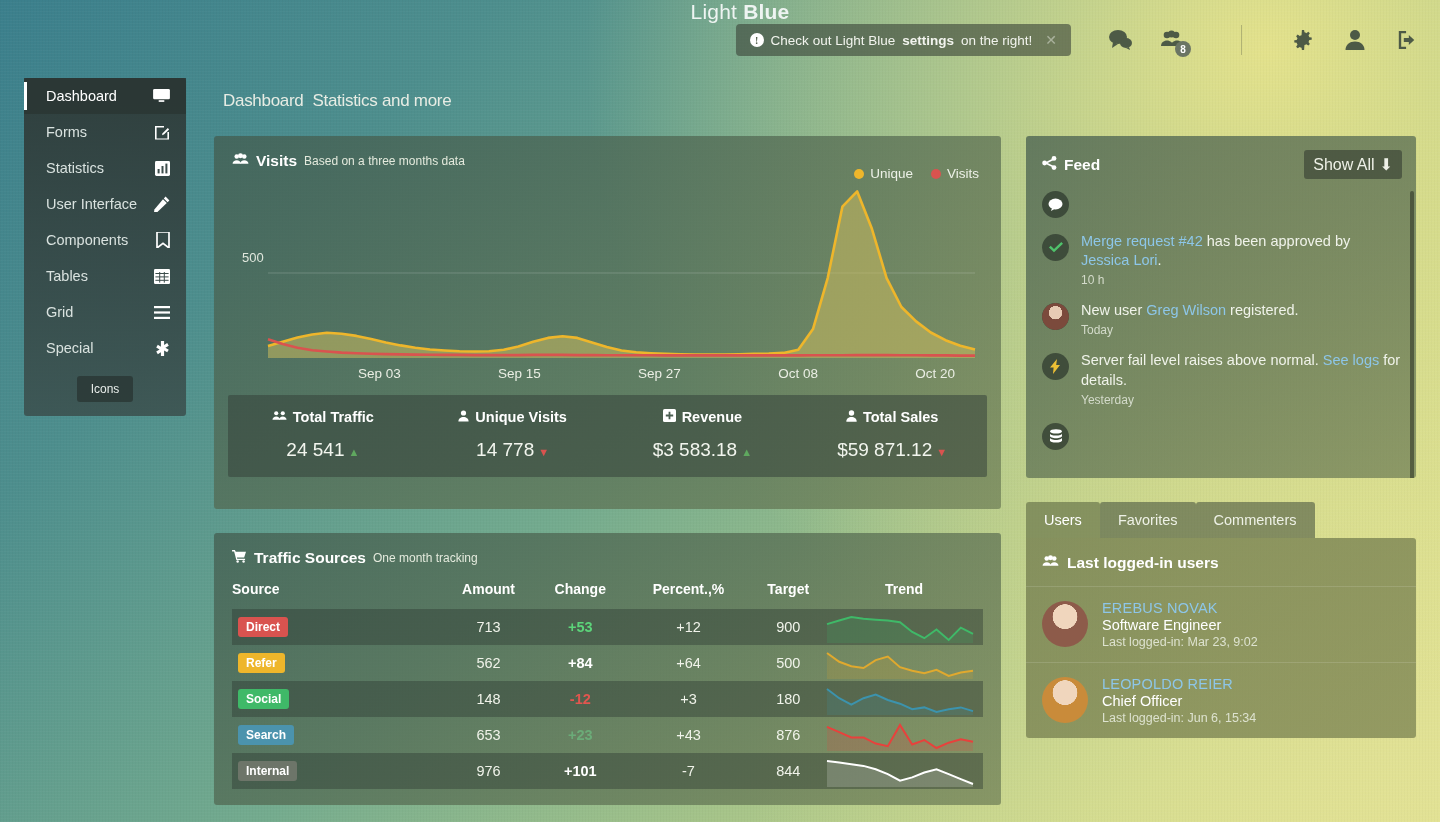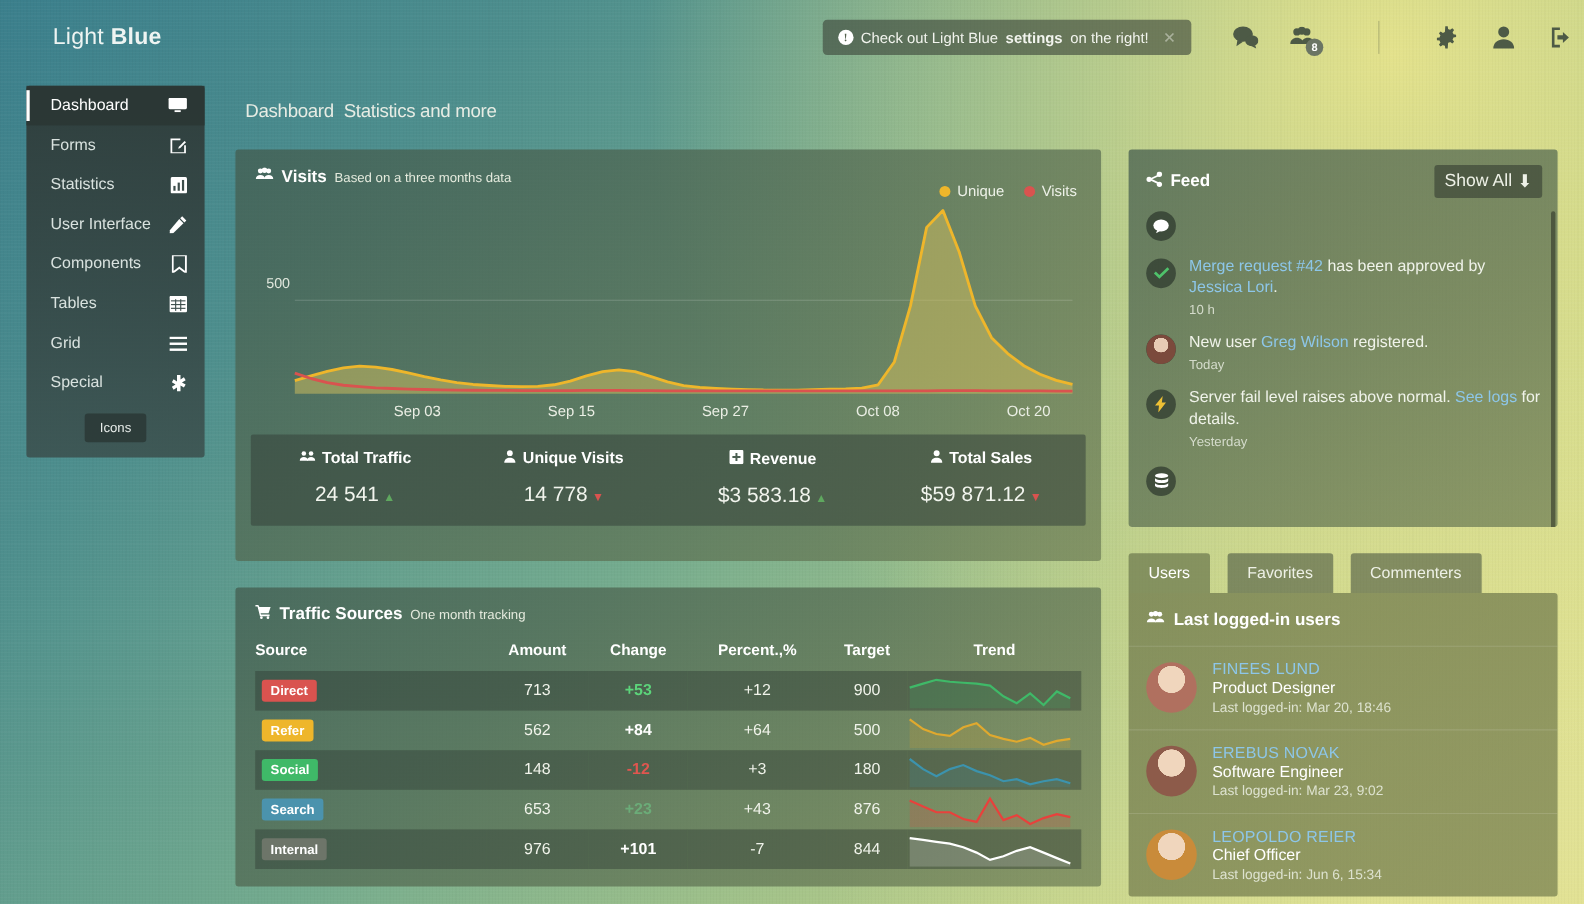--- a/index.html
+++ b/index.html
@@ -16,21 +16,21 @@
   
   body:before{
     content:""; position:absolute; inset:0; pointer-events:none; z-index:0;
     background-image:
       repeating-linear-gradient(0deg, rgba(255,255,255,0.025) 0 1px, transparent 1px 3px),
       repeating-linear-gradient(90deg, rgba(0,0,0,0.02) 0 1px, transparent 1px 3px);
   }
   .wrap{position:relative; z-index:1; width:1440px; height:822px;}
 
   
-  .header{height:68px; display:flex; align-items:center; padding:0 8px;}
+  .header{height:68px; display:flex; align-items:center; padding:0 20px;flex-direction:column;}
   .logo{font-size:21px; color:#eef4f2; letter-spacing:.2px; margin-left:40px;}
   .logo b{font-weight:bold;}
   .header-right{margin-left:auto; display:flex; align-items:center; gap:0;}
   .alert-pill{
     background:rgba(60,70,58,0.62); color:#f2f4ee; font-size:13.5px;
     padding:8px 14px; border-radius:4px; display:flex; align-items:center; gap:7px;
     white-space:nowrap;
   }
   .alert-pill .info-i{
     width:14px;height:14px;border-radius:50%;background:#fff;color:#54624f;
@@ -141,21 +141,21 @@
   .fi-txt{font-size:14.5px; line-height:1.32; color:#f0f3ea;}
   .fi-txt a{color:#8dc6e8; text-decoration:none; cursor:pointer;}
   .fi-time{font-size:12px; color:#d4dbcb; margin-top:3px;}
   .feed-scroll{
     position:absolute; right:2px; top:2px; width:4px; height:290px;
     background:rgba(40,45,35,0.55); border-radius:2px;
   }
   .av{width:27px;height:27px;border-radius:50%;background:#b9bfa8;}
 
   
-  .tabs{display:flex; gap:16px;align-items:flex-end;}
+  .tabs{display:flex; gap:0;align-items:flex-end;}
   .tab{
     background:rgba(62,74,58,0.55); color:#eef1e6; font-size:14.5px;
     padding:10px 18px; border-radius:3px 3px 0 0; cursor:pointer;
   }
   .tab.active{background:rgba(108,120,78,0.72); color:#fff;}
   .users-panel{
     background:linear-gradient(150deg, rgba(116,126,80,0.78) 0%, rgba(124,132,82,0.76) 100%);
     border-radius:0 3px 3px 3px; overflow:hidden;
   }
   .users-head{font-size:15.5px; font-weight:bold; padding:16px 16px 14px 16px; display:flex; align-items:center; gap:8px;}
@@ -593,28 +593,20 @@
                     <circle cx="5" cy="3.3" r="2.4"></circle>
                     <circle cx="13" cy="3.3" r="2.4"></circle>
                     <circle cx="9" cy="2.6" r="2.6"></circle>
                     <path d="M0.6 11c0-2.3 2-3.8 4.4-3.8S9.4 8.7 9.4 11z"></path>
                     <path d="M8.6 11c0-2.3 2-3.8 4.4-3.8S17.4 8.7 17.4 11z"></path>
                   </svg></span>
               <span>Last logged-in users</span>
             </div>
             <div id="user-list">
                 <div class="user-row">
-                  <div class="u-av" style="background:radial-gradient(circle at 50% 34%, #f0d6bd 0 32%, #b0705f 33% 100%)"></div>
-                  <div>
-                    <div class="u-name">FINEES LUND</div>
-                    <div class="u-role">Product Designer</div>
-                    <div class="u-last">Last logged-in: Mar 20, 18:46</div>
-                  </div>
-                </div>
-                <div class="user-row">
                   <div class="u-av" style="background:radial-gradient(circle at 50% 34%, #f0d6bd 0 32%, #8d5b4a 33% 100%)"></div>
                   <div>
                     <div class="u-name">EREBUS NOVAK</div>
                     <div class="u-role">Software Engineer</div>
                     <div class="u-last">Last logged-in: Mar 23, 9:02</div>
                   </div>
                 </div>
                 <div class="user-row">
                   <div class="u-av" style="background:radial-gradient(circle at 50% 34%, #f0d6bd 0 32%, #c98b3a 33% 100%)"></div>
                   <div>

